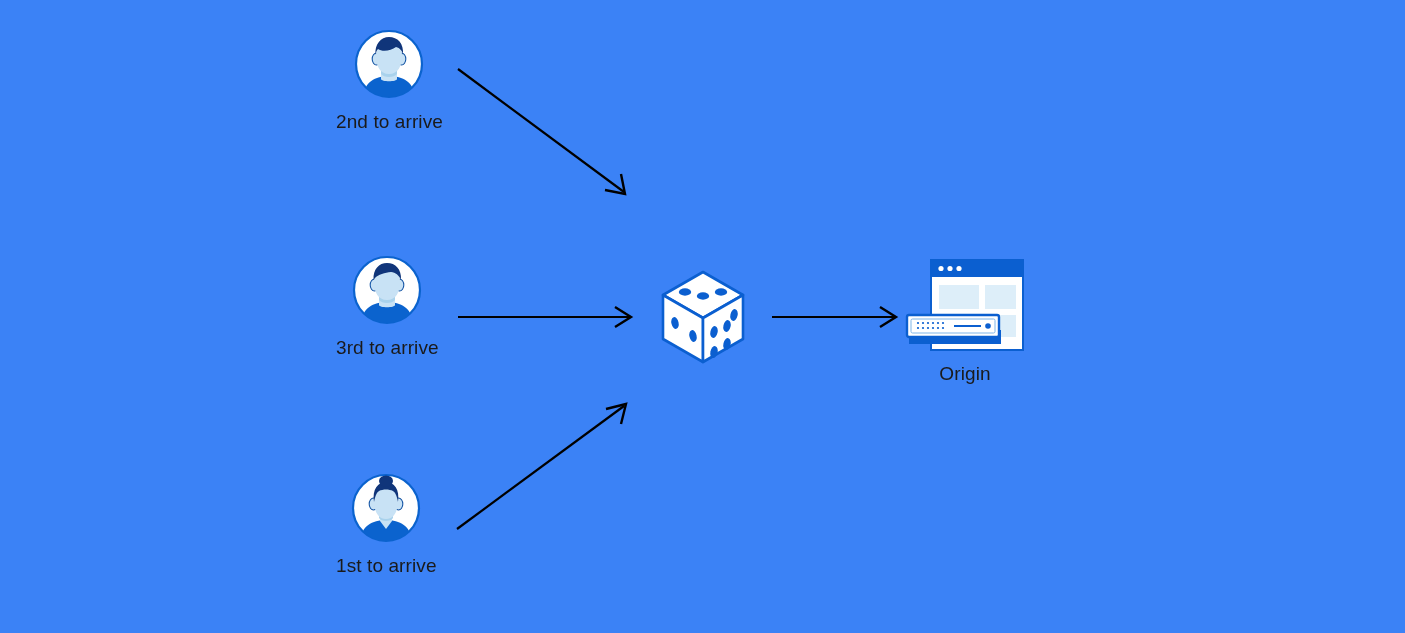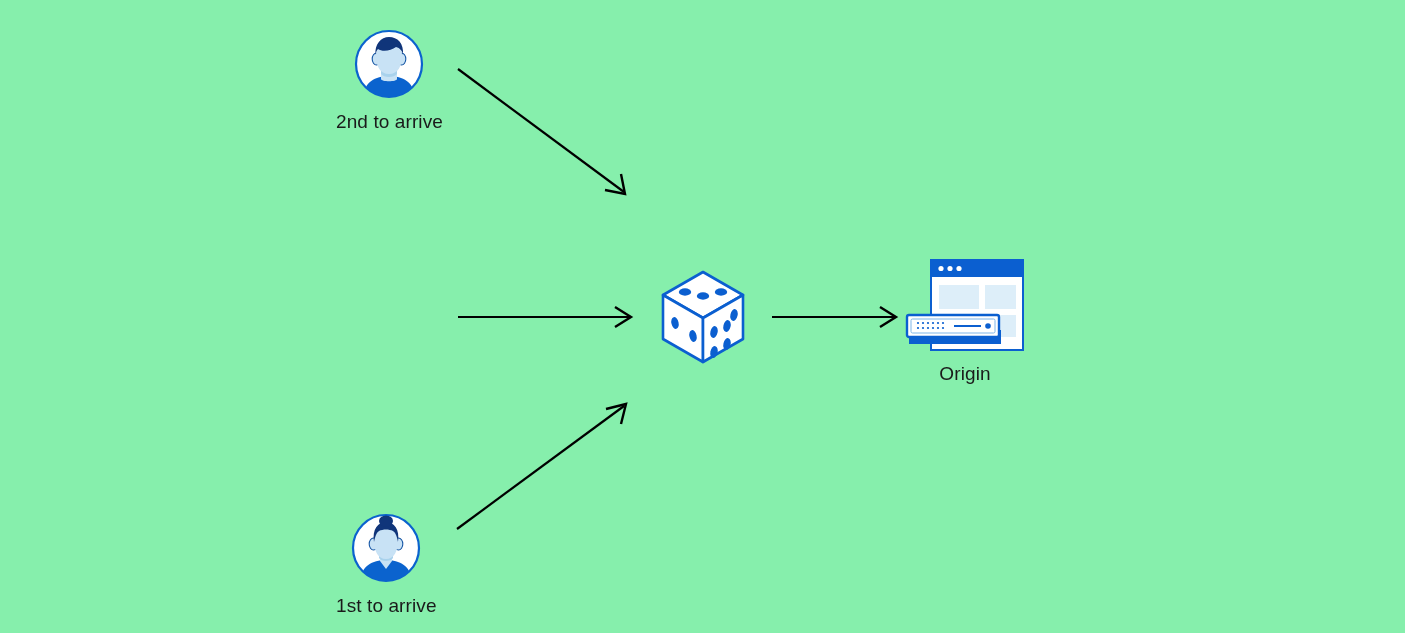--- a/index.html
+++ b/index.html
@@ -7,21 +7,21 @@
     padding: 0;
     background: #ffffff;
   }
   body {
     font-family: "Liberation Sans", sans-serif;
   }
   #canvas {
     position: relative;
     width: 1405px;
     height: 633px;
-    background: #86efac;
+    background: #3b82f6;
     overflow: hidden;
   }
   .node {
     position: absolute;
     display: flex;
     flex-direction: column;
     align-items: center;
   }
   .node-label {
     font-family: "Liberation Sans", sans-serif;
@@ -90,22 +90,44 @@
           <ellipse cx="23.5" cy="31" rx="4.3" ry="6" fill="#C8E2F5" stroke="#1656A5" stroke-width="1.1"></ellipse>
           <ellipse cx="48.5" cy="31" rx="4.3" ry="6" fill="#C8E2F5" stroke="#1656A5" stroke-width="1.1"></ellipse>
           <path d="M23 28 C23 15 30 10 36 10 C42 10 49 15 49 28 C49 38 45 46 36 46 C27 46 23 38 23 28 Z" fill="#C8E2F5"></path>
           <path d="M22.5 27 C21.5 16 28 9 36 9 C44.5 9 51 15 50 27 C49.5 23 47 20 43 19 C38 23 29 24 25 21 C23.5 22.5 22.8 24.5 22.5 27 Z" fill="#10357A"></path>
         </g>
       </svg>
     </div>
     <div class="node-label">2nd to arrive</div>
   </div>
 
-
-  <div class="node" style="left:336px; top:512px;">
+  <div class="node" style="left:336px; top:254px;">
+    <div class="avatar-wrap">
+      <svg width="72" height="72" viewBox="0 0 72 72">
+        <defs>
+          <clipPath id="clipB">
+              <circle cx="36" cy="36" r="33"></circle>
+            </clipPath>
+        </defs>
+        <circle cx="36" cy="36" r="33" fill="#ffffff" stroke="#0B63CE" stroke-width="2.2"></circle>
+        <g clip-path="url(#clipB)">
+          <path d="M10 72 C10 55 21 48 36 48 C51 48 62 55 62 72 Z" fill="#0B63CE"></path>
+          <path d="M28 40 L28 51 C28 54 44 54 44 51 L44 40 Z" fill="#C8E2F5"></path>
+          <path d="M28 46 C31 50 41 50 44 46 L44 40 L28 40 Z" fill="#A9D2EC"></path>
+          <ellipse cx="23.5" cy="31" rx="4.3" ry="6" fill="#C8E2F5" stroke="#1656A5" stroke-width="1.1"></ellipse>
+          <ellipse cx="48.5" cy="31" rx="4.3" ry="6" fill="#C8E2F5" stroke="#1656A5" stroke-width="1.1"></ellipse>
+          <path d="M23 28 C23 15 30 10 36 10 C42 10 49 15 49 28 C49 38 45 46 36 46 C27 46 23 38 23 28 Z" fill="#C8E2F5"></path>
+          <path d="M22.5 26 C22 15 28 9 36 9 C44.5 9 50.5 15 50 26 C48 21 44.5 18.5 40 18 C34 18.5 27 20.5 24 24 Z" fill="#10357A"></path>
+        </g>
+      </svg>
+    </div>
+    <div class="node-label">3rd to arrive</div>
+  </div>
+
+  <div class="node" style="left:336px; top:472px;">
     <div class="avatar-wrap">
       <svg width="72" height="72" viewBox="0 0 72 72">
         <defs>
           <clipPath id="clipC">
               <circle cx="36" cy="36" r="33"></circle>
             </clipPath>
         </defs>
         <circle cx="36" cy="36" r="33" fill="#ffffff" stroke="#0B63CE" stroke-width="2.2"></circle>
         <g clip-path="url(#clipC)">
           <path d="M10 72 C10 55 21 48 36 48 C51 48 62 55 62 72 Z" fill="#0B63CE"></path>

